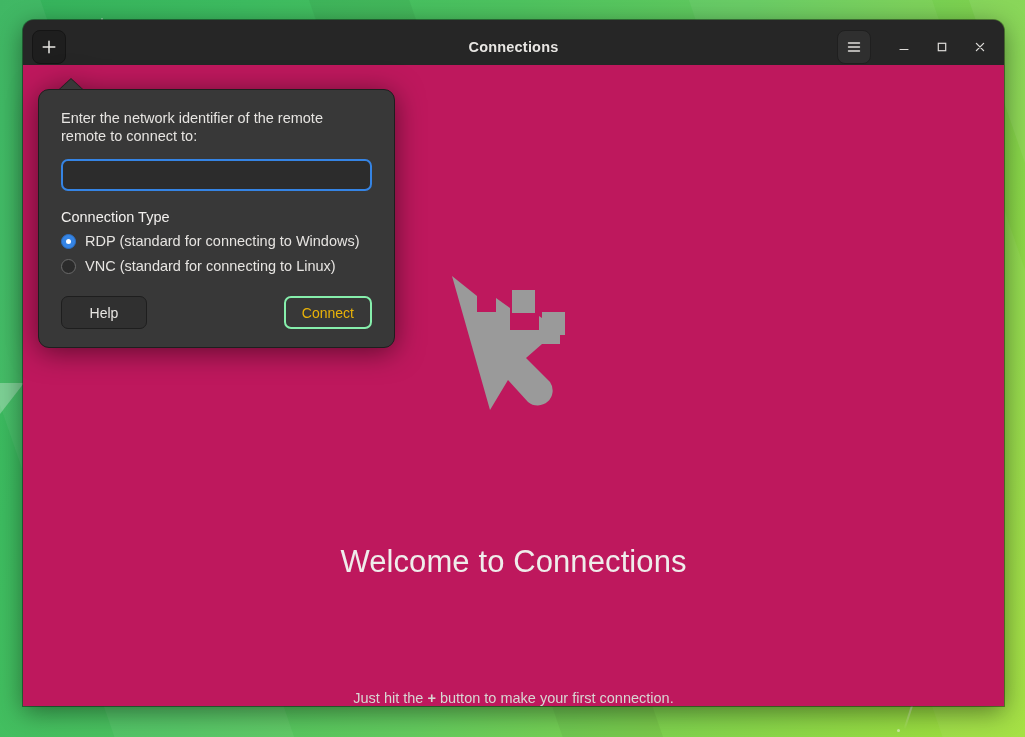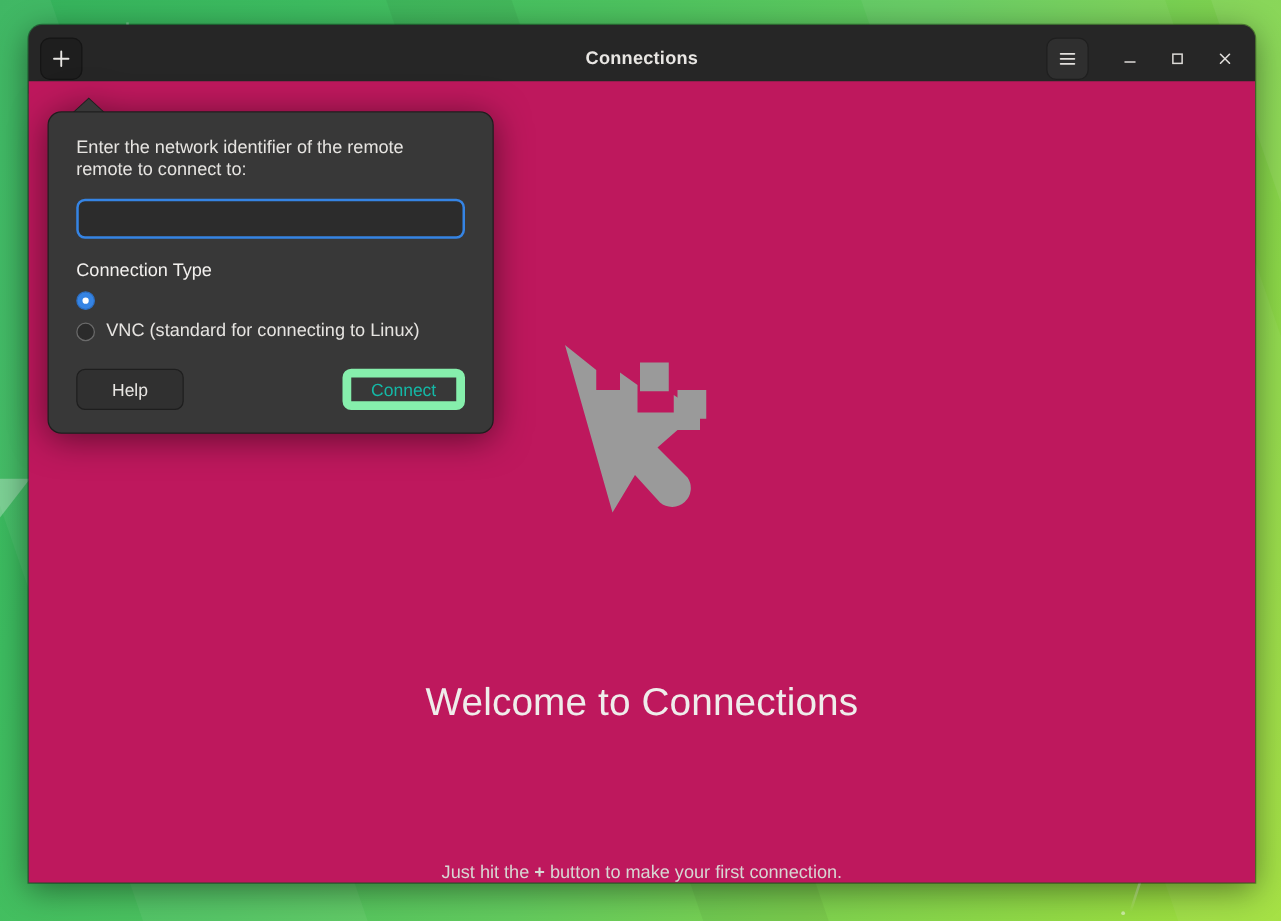--- a/index.html
+++ b/index.html
@@ -280,22 +280,22 @@
     box-sizing: border-box;
     cursor: pointer;
   }
   #help-button {
     background: #303030;
     border: 1px solid #1e1e1e;
     color: #e8e6e3;
   }
   #connect-button {
     background: #383838;
-    border: 7px solid #86efac;
-    color: #14b8a6;
+    border: 2px solid #86efac;
+    color: #eab308;
     cursor: default;
   }
 
   
   #content {
     position: absolute;
     left: 0;
     top: 45px;
     right: 0;
     bottom: 0;
@@ -423,20 +423,21 @@
     <div class="popover-body">
 
       <p id="popover-prompt">Enter the network identifier of the remote remote to connect to:</p>
 
       <input id="host-input" type="text" autofocus="" placeholder="" style="">
 
       <div id="connection-type-heading">Connection Type</div>
 
       <div class="radio-row selected">
         <span class="radio-mark"></span>
+        <span class="radio-label">RDP (standard for connecting to Windows)</span>
       </div>
 
       <div class="radio-row">
         <span class="radio-mark"></span>
         <span class="radio-label">VNC (standard for connecting to Linux)</span>
       </div>
 
       <div class="popover-actions">
         <button class="pbtn" id="help-button">Help</button>
         <button class="pbtn" id="connect-button" disabled="">Connect</button>

